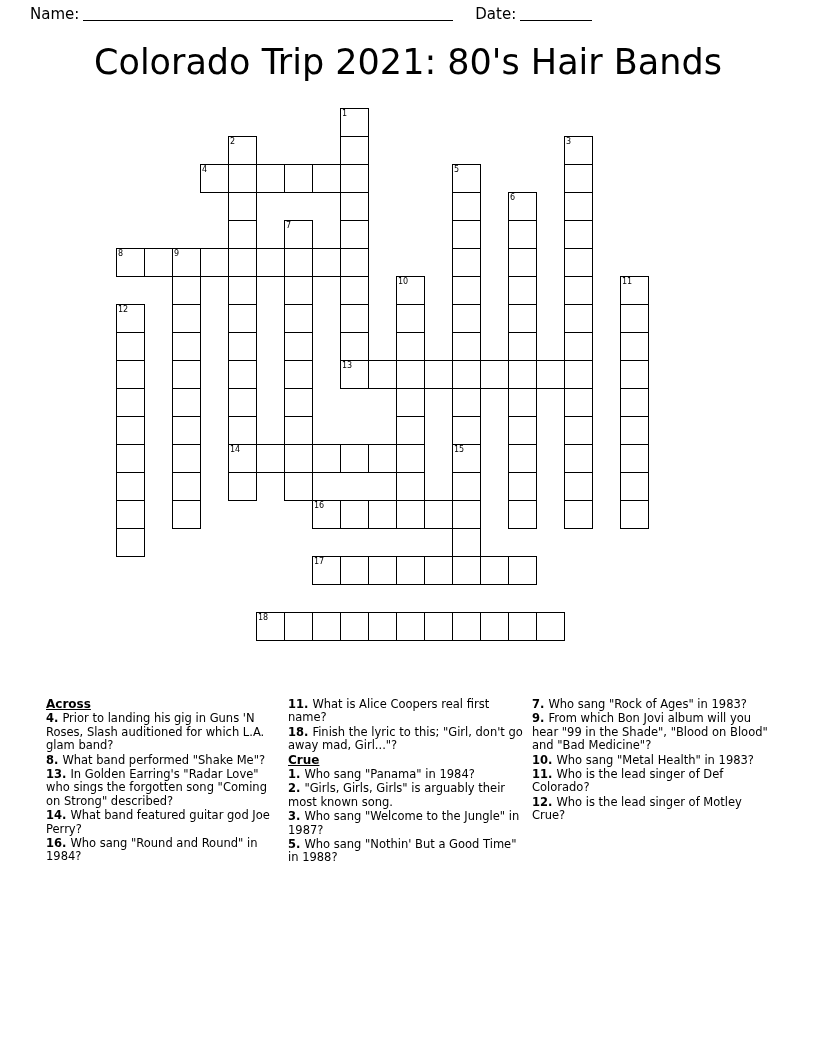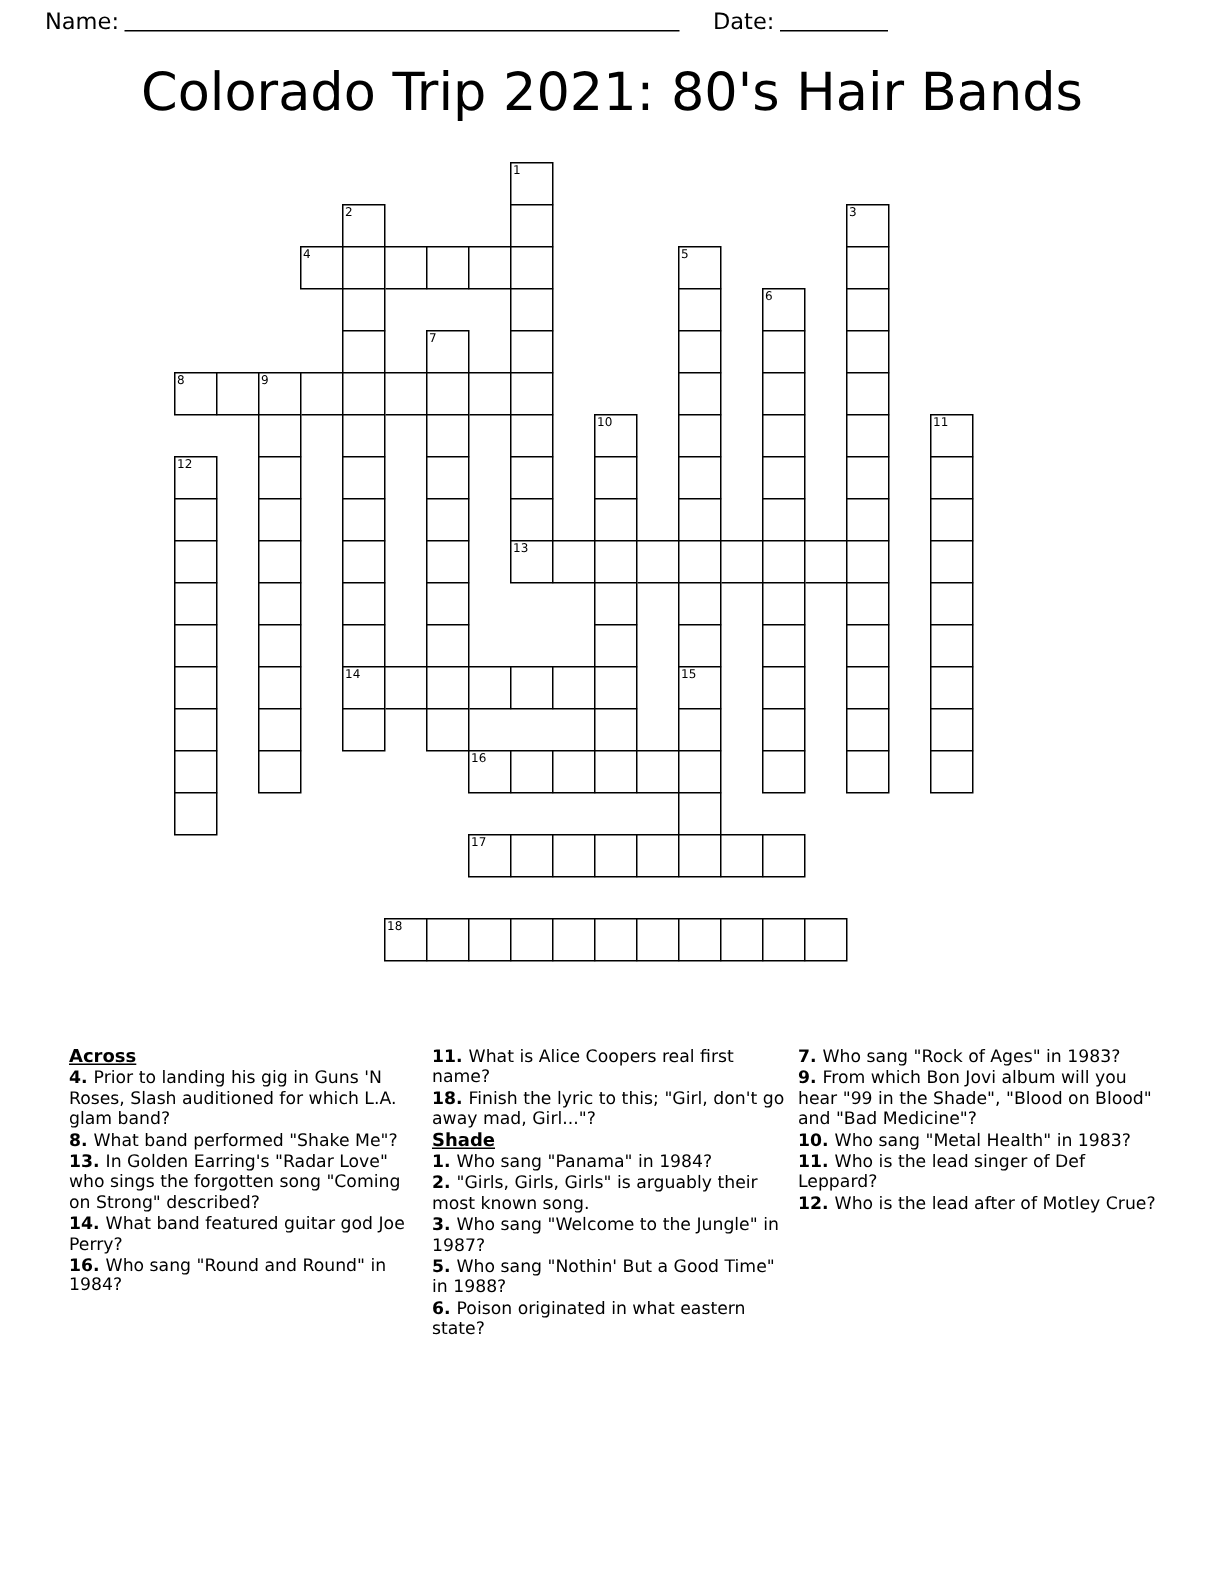--- a/index.html
+++ b/index.html
@@ -322,27 +322,26 @@
       <div class="clue-head">Across</div>
       <div class="clue"><b>4. </b><span>Prior to landing his gig in Guns 'N Roses, Slash auditioned for which L.A. glam band?</span></div>
       <div class="clue"><b>8. </b><span>What band performed "Shake Me"?</span></div>
       <div class="clue"><b>13. </b><span>In Golden Earring's "Radar Love" who sings the forgotten song "Coming on Strong" described?</span></div>
       <div class="clue"><b>14. </b><span>What band featured guitar god Joe Perry?</span></div>
       <div class="clue"><b>16. </b><span>Who sang "Round and Round" in 1984?</span></div>
     </div>
   <div class="clue-col col2" id="clue-col-2">
       <div class="clue"><b>11. </b><span>What is Alice Coopers real first name?</span></div>
       <div class="clue"><b>18. </b><span>Finish the lyric to this; "Girl, don't go away mad, Girl..."?</span></div>
-      <div class="clue-head">Shade</div>
+      <div class="clue-head">Crue</div>
       <div class="clue"><b>1. </b><span>Who sang "Panama" in 1984?</span></div>
       <div class="clue"><b>2. </b><span>"Girls, Girls, Girls" is arguably their most known song.</span></div>
       <div class="clue"><b>3. </b><span>Who sang "Welcome to the Jungle" in 1987?</span></div>
       <div class="clue"><b>5. </b><span>Who sang "Nothin' But a Good Time" in 1988?</span></div>
-      <div class="clue"><b>6. </b><span>Poison originated in what eastern state?</span></div>
     </div>
   <div class="clue-col col3" id="clue-col-3">
       <div class="clue"><b>7. </b><span>Who sang "Rock of Ages" in 1983?</span></div>
       <div class="clue"><b>9. </b><span>From which Bon Jovi album will you hear "99 in the Shade", "Blood on Blood" and "Bad Medicine"?</span></div>
       <div class="clue"><b>10. </b><span>Who sang "Metal Health" in 1983?</span></div>
-      <div class="clue"><b>11. </b><span>Who is the lead singer of Def Leppard?</span></div>
-      <div class="clue"><b>12. </b><span>Who is the lead after of Motley Crue?</span></div>
+      <div class="clue"><b>11. </b><span>Who is the lead singer of Def Colorado?</span></div>
+      <div class="clue"><b>12. </b><span>Who is the lead singer of Motley Crue?</span></div>
     </div>
 </div>
 
 </body></html>

